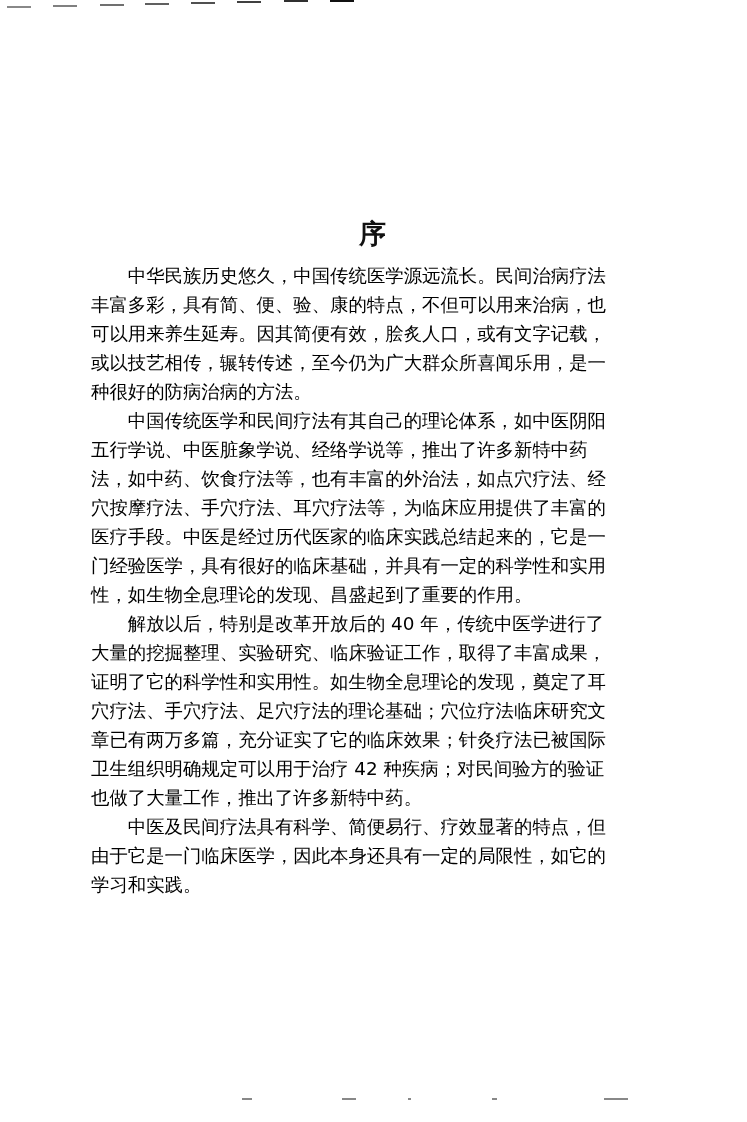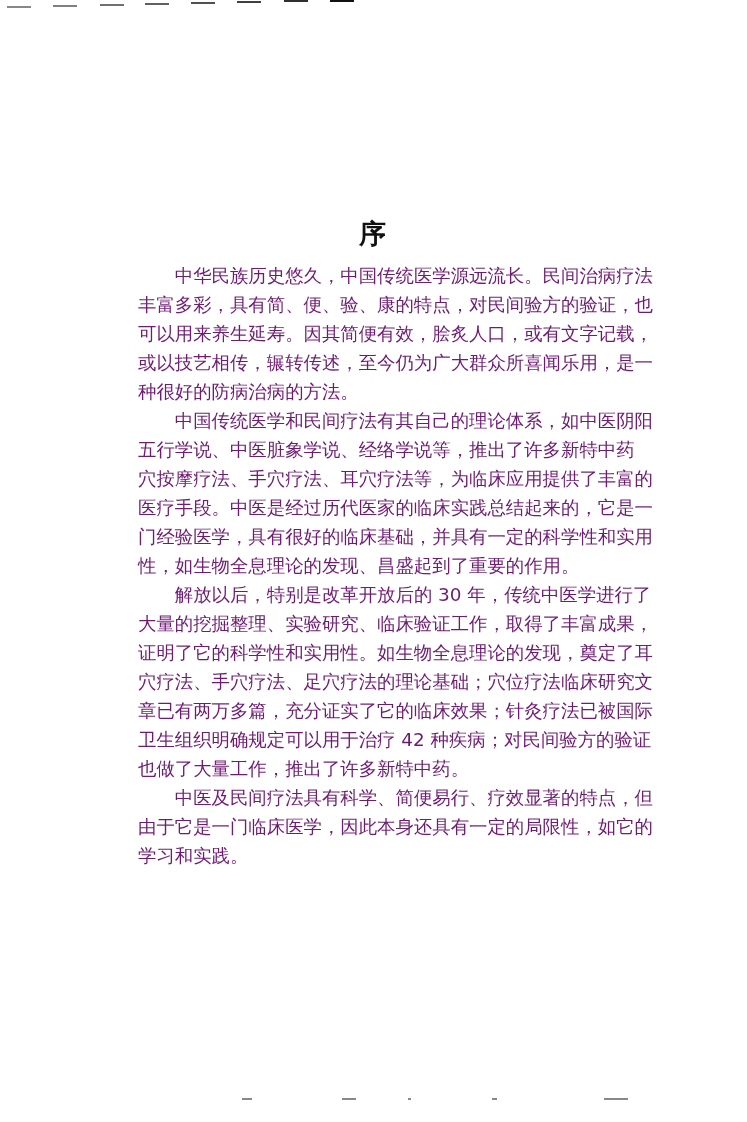--- a/index.html
+++ b/index.html
@@ -4,21 +4,21 @@
 <style>
   html, body { margin: 0; padding: 0; background: #ffffff; }
   body { width: 747px; height: 1122px; position: relative; overflow: hidden;
          font-family: "DejaVu Sans", "Liberation Sans", sans-serif; color: #1a1a1a; }
   .scan-marks { position: absolute; top: 0; left: 0; width: 400px; height: 10px; }
   .scan-mark { position: absolute; height: 2px; width: 24px; }
   .title { position: absolute; top: 198px; left: 0; width: 747px; text-align: center;
            font-family: "DejaVu Serif", "Liberation Serif", serif; font-weight: bold;
            font-size: 27px; letter-spacing: 2px; color: #111; }
   .body-text { position: absolute; top: 261px; left: 91px; width: 572px;
-               font-size: 18.4px; line-height: 29px; color: #701a75; margin-left: 47px; }
+               font-size: 18.4px; line-height: 29px; color: #000000; }
   .para { margin: 0; text-indent: 2em; text-align: justify; text-align-last: left; }
   .line { display: block; white-space: nowrap; }
   .footer-noise { position: absolute; top: 1098px; left: 0; width: 747px; height: 10px; }
   .noise { position: absolute; height: 2px; background: #888; }
 </style>
 </head>
 <body>
 
 <div class="scan-marks" id="scan-marks">
     <div class="scan-mark" style="left: 7px; top: 6px; background: rgb(136, 136, 136);"></div>
@@ -29,35 +29,36 @@
     <div class="scan-mark" style="left: 237px; top: 1px; background: rgb(64, 64, 64);"></div>
     <div class="scan-mark" style="left: 284px; top: 0px; background: rgb(48, 48, 48);"></div>
     <div class="scan-mark" style="left: 330px; top: 0px; background: rgb(17, 17, 17);"></div>
   </div>
 
 <h1 class="title">序</h1>
 
 <div class="body-text">
   <p class="para">
     <span class="line">中华民族历史悠久，中国传统医学源远流长。民间治病疗法</span>
-    <span class="line" style="text-indent:0">丰富多彩，具有简、便、验、康的特点，对民间验方的验证，也</span>
+    <span class="line" style="text-indent:0">丰富多彩，具有简、便、验、康的特点，不但可以用来治病，也</span>
     <span class="line" style="text-indent:0">可以用来养生延寿。因其简便有效，脍炙人口，或有文字记载，</span>
     <span class="line" style="text-indent:0">或以技艺相传，辗转传述，至今仍为广大群众所喜闻乐用，是一</span>
     <span class="line" style="text-indent:0">种很好的防病治病的方法。</span>
   </p>
   <p class="para">
     <span class="line">中国传统医学和民间疗法有其自己的理论体系，如中医阴阳</span>
     <span class="line" style="text-indent:0">五行学说、中医脏象学说、经络学说等，推出了许多新特中药</span>
+    <span class="line" style="text-indent:0">法，如中药、饮食疗法等，也有丰富的外治法，如点穴疗法、经</span>
     <span class="line" style="text-indent:0">穴按摩疗法、手穴疗法、耳穴疗法等，为临床应用提供了丰富的</span>
     <span class="line" style="text-indent:0">医疗手段。中医是经过历代医家的临床实践总结起来的，它是一</span>
     <span class="line" style="text-indent:0">门经验医学，具有很好的临床基础，并具有一定的科学性和实用</span>
     <span class="line" style="text-indent:0">性，如生物全息理论的发现、昌盛起到了重要的作用。</span>
   </p>
   <p class="para">
-    <span class="line">解放以后，特别是改革开放后的 30 年，传统中医学进行了</span>
+    <span class="line">解放以后，特别是改革开放后的 40 年，传统中医学进行了</span>
     <span class="line" style="text-indent:0">大量的挖掘整理、实验研究、临床验证工作，取得了丰富成果，</span>
     <span class="line" style="text-indent:0">证明了它的科学性和实用性。如生物全息理论的发现，奠定了耳</span>
     <span class="line" style="text-indent:0">穴疗法、手穴疗法、足穴疗法的理论基础；穴位疗法临床研究文</span>
     <span class="line" style="text-indent:0">章已有两万多篇，充分证实了它的临床效果；针灸疗法已被国际</span>
     <span class="line" style="text-indent:0">卫生组织明确规定可以用于治疗 42 种疾病；对民间验方的验证</span>
     <span class="line" style="text-indent:0">也做了大量工作，推出了许多新特中药。</span>
   </p>
   <p class="para">
     <span class="line">中医及民间疗法具有科学、简便易行、疗效显著的特点，但</span>
     <span class="line" style="text-indent:0">由于它是一门临床医学，因此本身还具有一定的局限性，如它的</span>

